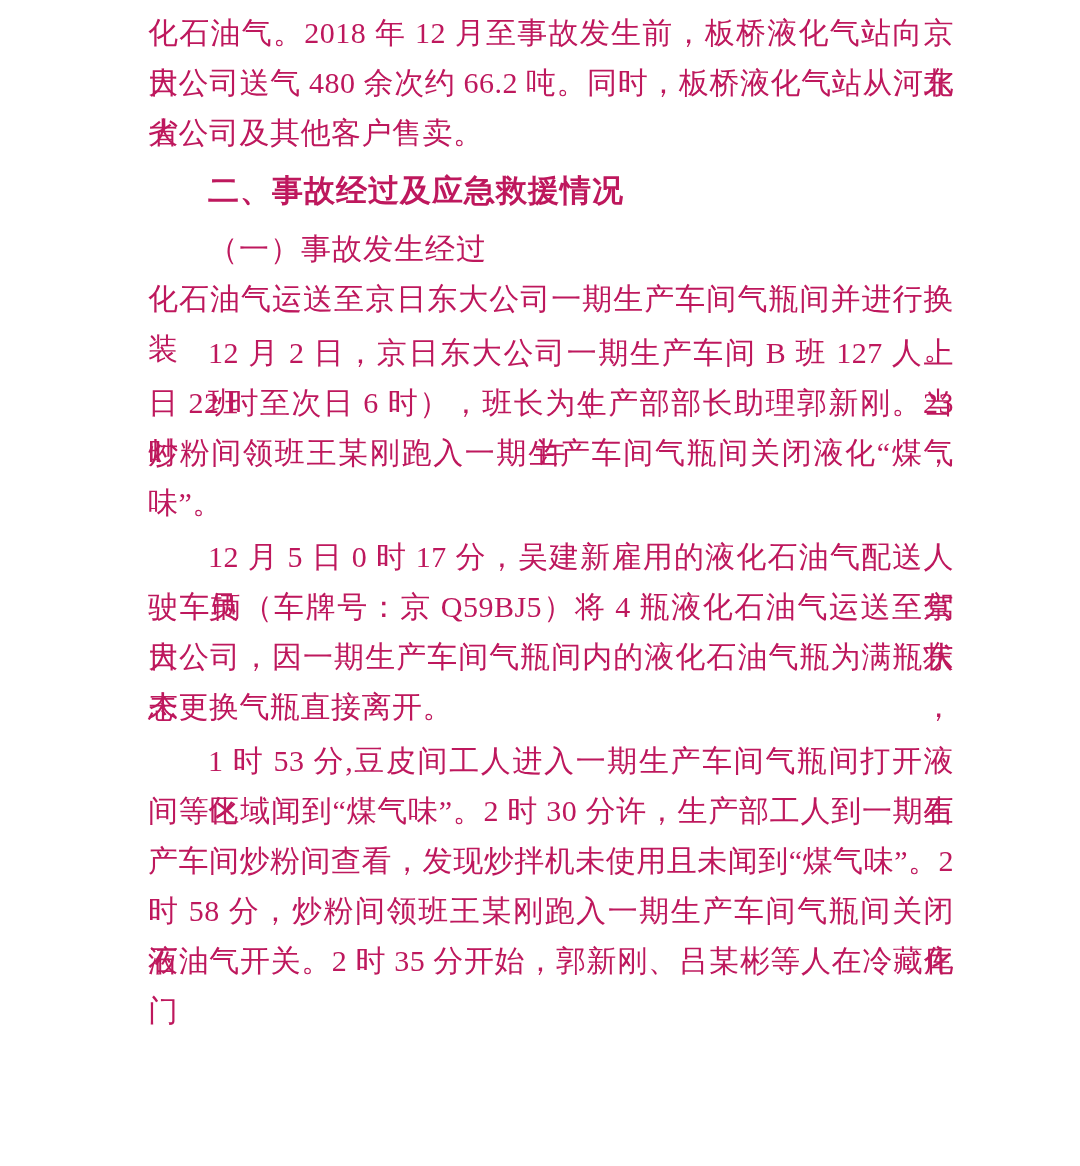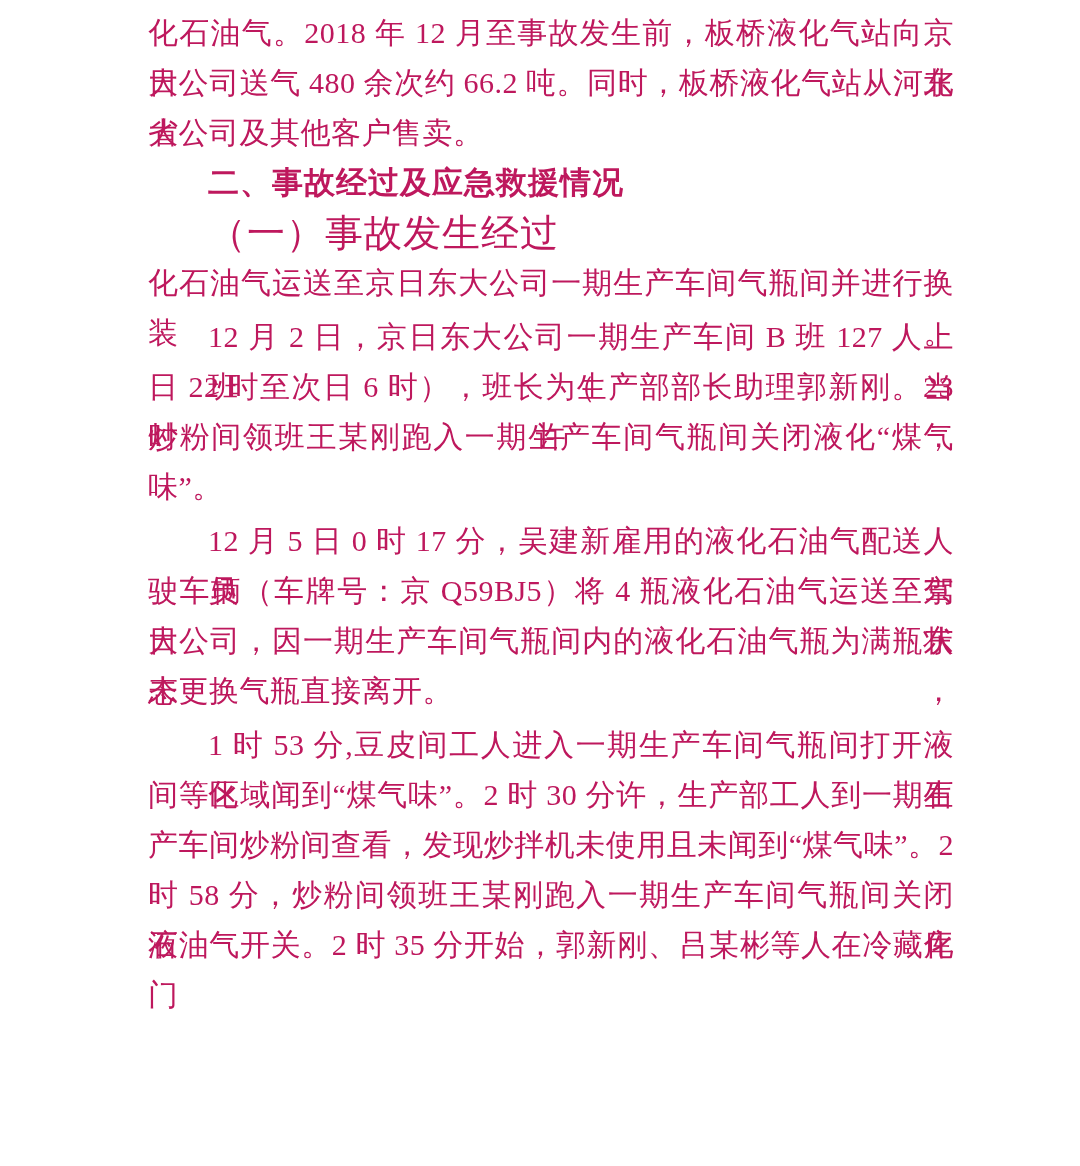--- a/index.html
+++ b/index.html
@@ -30,32 +30,33 @@
     text-align-last: left;
     white-space: nowrap;
     letter-spacing: 0.5px;
   }
   .line.justify {
     white-space: normal;
     text-align-last: justify;
   }
   .line.indent {
     padding-left: 60px;
+    margin-top: 8px;
   }
   .line.gap {
     margin-top: 4px;
   }
   .line.heading-1 {
     font-family: "Liberation Sans", "DejaVu Sans", sans-serif;
     font-weight: bold;
     font-size: 31px;
     letter-spacing: 1px;
   }
   .line.heading-2 {
-    font-size: 38px;
+    font-size: 30px;
     letter-spacing: 1px;
   }
 </style>
 </head>
 <body>
 
 <div class="page">
   <div class="doc" id="doc">
       <div class="line body justify">化石油气。2018 年 12 月至事故发生前，板桥液化气站向京日东</div>
       <div class="line body justify">大公司送气 480 余次约 66.2 吨。同时，板桥液化气站从河北省</div>

